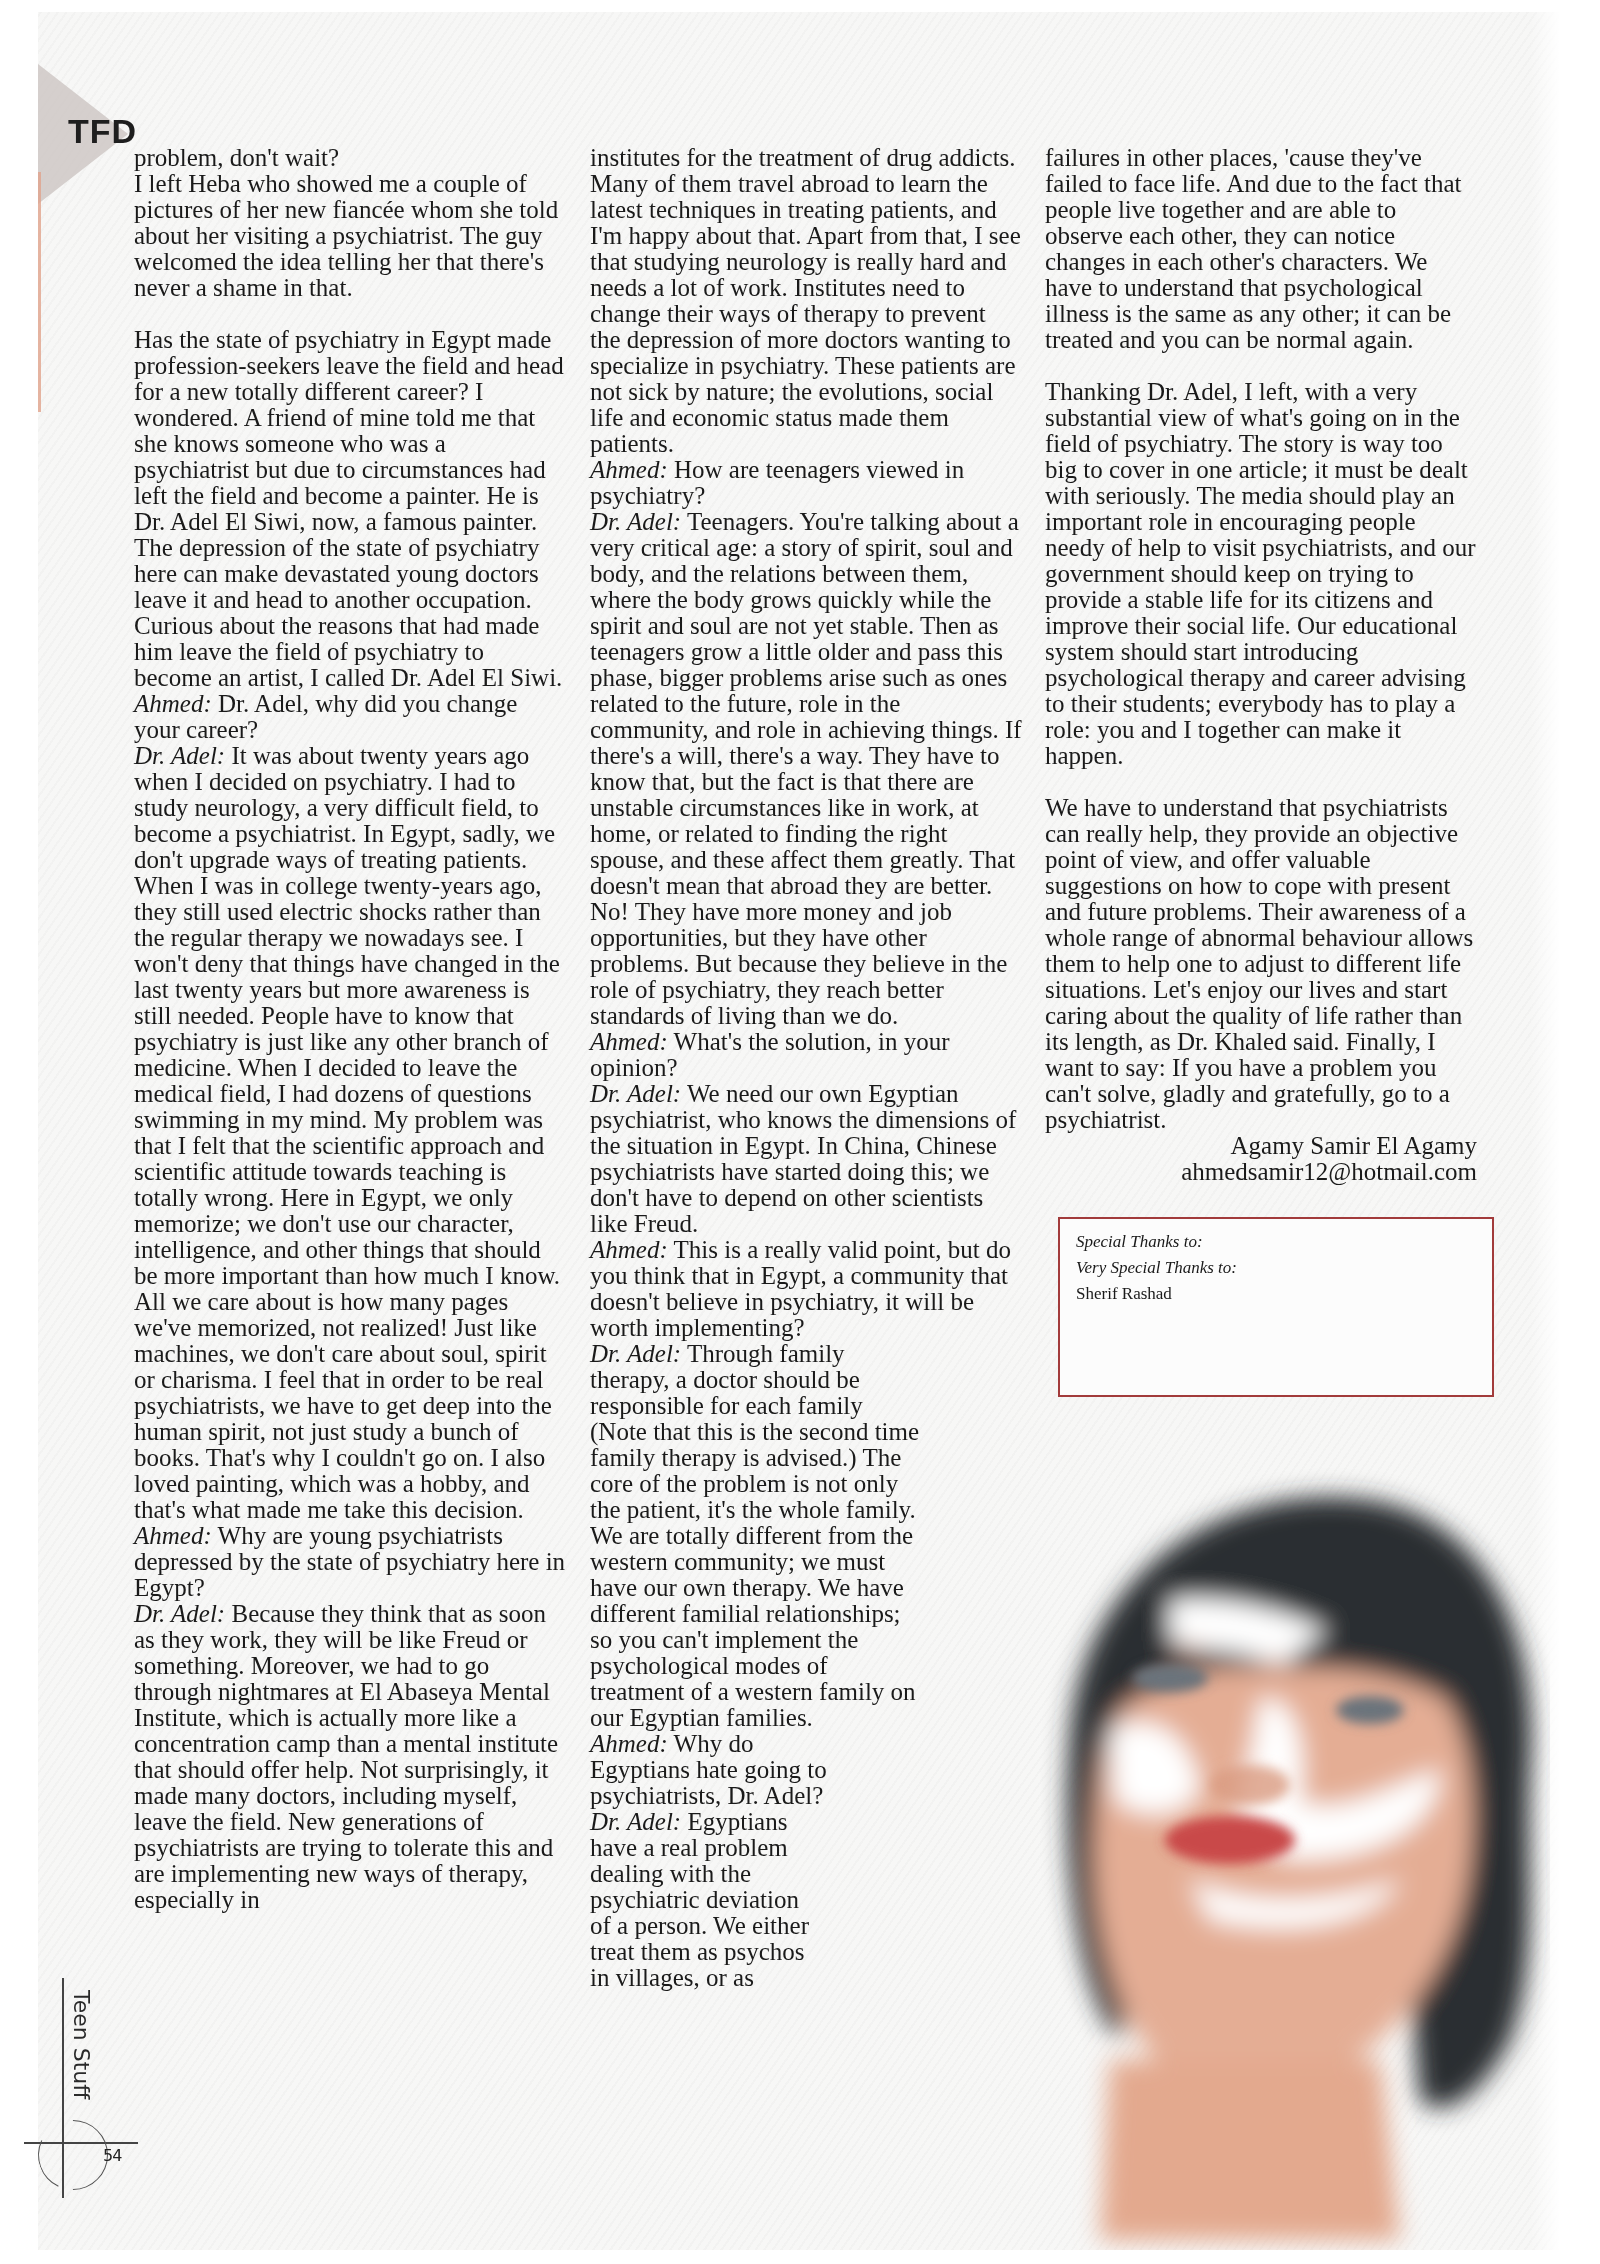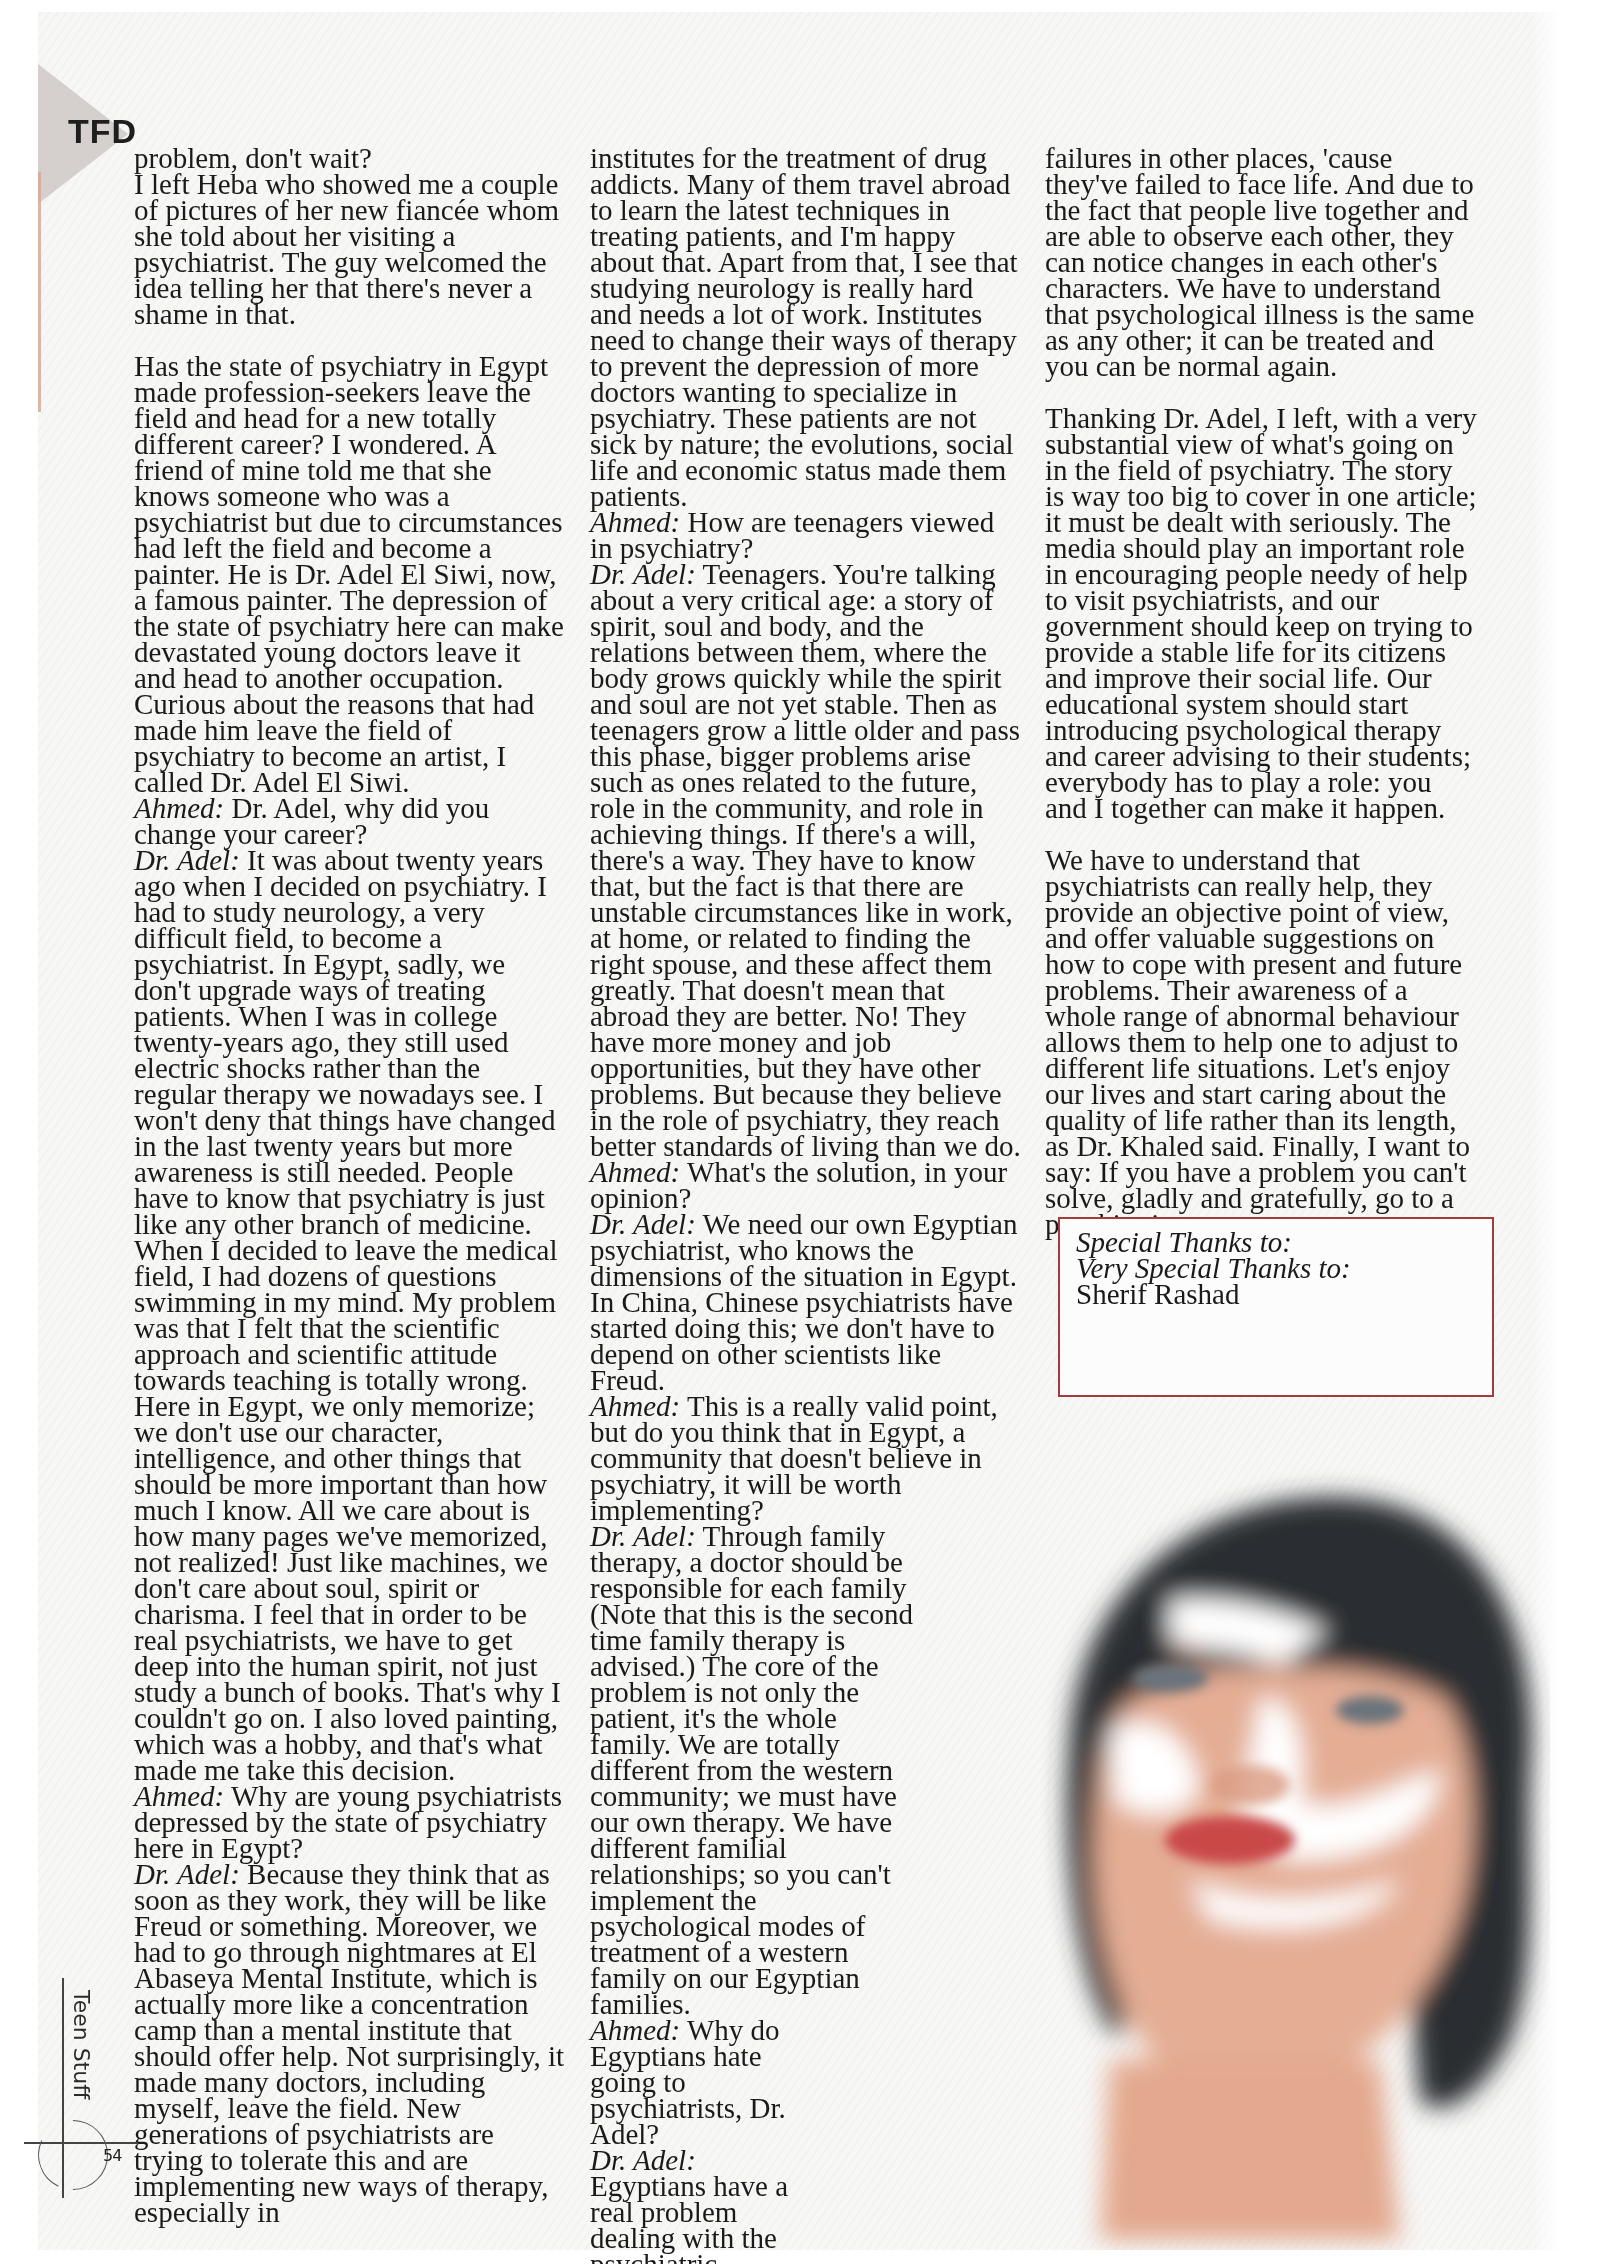--- a/index.html
+++ b/index.html
@@ -5,29 +5,29 @@
   html, body { margin:0; padding:0; }
   body { width:1600px; height:2264px; background:#ffffff; position:relative; overflow:hidden; font-family:"Liberation Serif", "DejaVu Serif", serif; }
   .page { position:absolute; left:38px; top:12px; width:1522px; height:2238px; background:#f7f7f6;
     background-image: repeating-linear-gradient(-55deg, rgba(0,0,0,0.018) 0 2px, rgba(0,0,0,0) 2px 7px);
   }
   .page-edge-right { position:absolute; right:0; top:0; width:30px; height:100%; background:linear-gradient(to right, rgba(255,255,255,0), #ffffff); }
   .corner-triangle { position:absolute; left:0; top:52px; width:0; height:0;
     border-top:70px solid transparent; border-bottom:70px solid transparent; border-left:90px solid #cfc8c5; opacity:0.85; }
   .left-rule { position:absolute; left:0; top:160px; width:3px; height:240px; background:#e0a38c; opacity:0.8; }
   .brand { position:absolute; left:30px; top:100px; font-family:Liberation Sans, sans-serif; font-weight:900; font-size:34px; letter-spacing:1px; color:#1e1e1e; }
-  .col { position:absolute; top:145px; font-size:29px; line-height:26px; color:#1a1a1a; }
+  .col { position:absolute; top:145px; font-size:25px; line-height:26px; color:#1a1a1a; }
   .col p { margin:0; }
   .col .gap { height:26px; }
   .col1 { left:134px; width:432px; }
   .col2 { left:590px; width:432px; }
   .col3 { left:1045px; width:432px; }
   .spk { font-weight:normal; font-style:italic; }
   .sig { text-align:right; }
-  .thanks-box { position:absolute; left:1058px; top:1217px; width:436px; height:180px; border:2px solid #a23b3b; box-sizing:border-box; padding:10px 16px; background:#fcfcfc; font-size:29px; line-height:26px; color:#1a1a1a; }
+  .thanks-box { position:absolute; left:1058px; top:1217px; width:436px; height:180px; border:2px solid #a23b3b; box-sizing:border-box; padding:10px 16px; background:#fcfcfc; font-size:17px; line-height:26px; color:#1a1a1a; }
   .thanks-box .it { font-style:italic; }
   .side-label { position:absolute; left:68px; top:1990px; width:30px; height:140px; }
   .side-label span { position:absolute; left:0; top:0; transform-origin:left top; transform:translate(26px,0) rotate(90deg); font-family:"DejaVu Sans", sans-serif; font-size:22px; color:#2a2a2a; white-space:nowrap; }
   .vline { position:absolute; left:62px; top:1978px; width:1.5px; height:220px; background:#444; }
   .hline { position:absolute; left:24px; top:2142px; width:114px; height:1.5px; background:#444; }
   .arc { position:absolute; left:38px; top:2120px; width:68px; height:68px; border:1.5px solid #555; border-radius:50%; border-left-color:transparent; border-top-color:transparent; transform:rotate(-45deg); }
   .arc2 { position:absolute; left:38px; top:2120px; width:68px; height:68px; border:1.5px solid #555; border-radius:50%; border-right-color:transparent; border-top-color:transparent; border-bottom-color:transparent; transform:rotate(-20deg); }
   .page-number { position:absolute; left:66px; top:2146px; font-family:"DejaVu Sans", sans-serif; font-size:16px; color:#222; letter-spacing:-1px;margin-left:37px; }
   .portrait { position:absolute; left:1040px; top:1440px; width:510px; height:810px; }
 </style>

